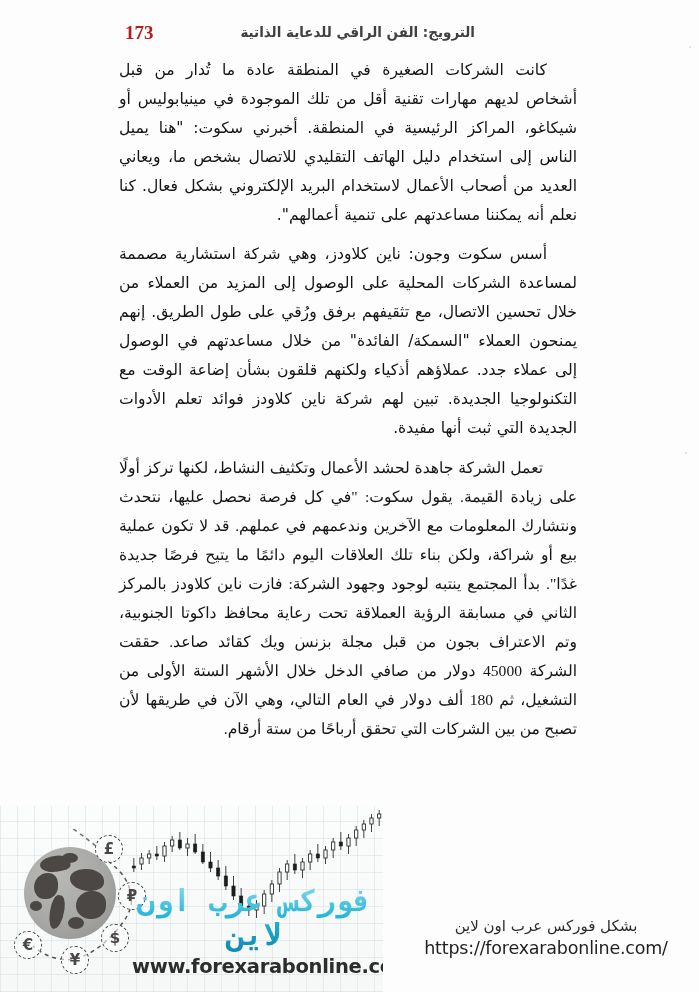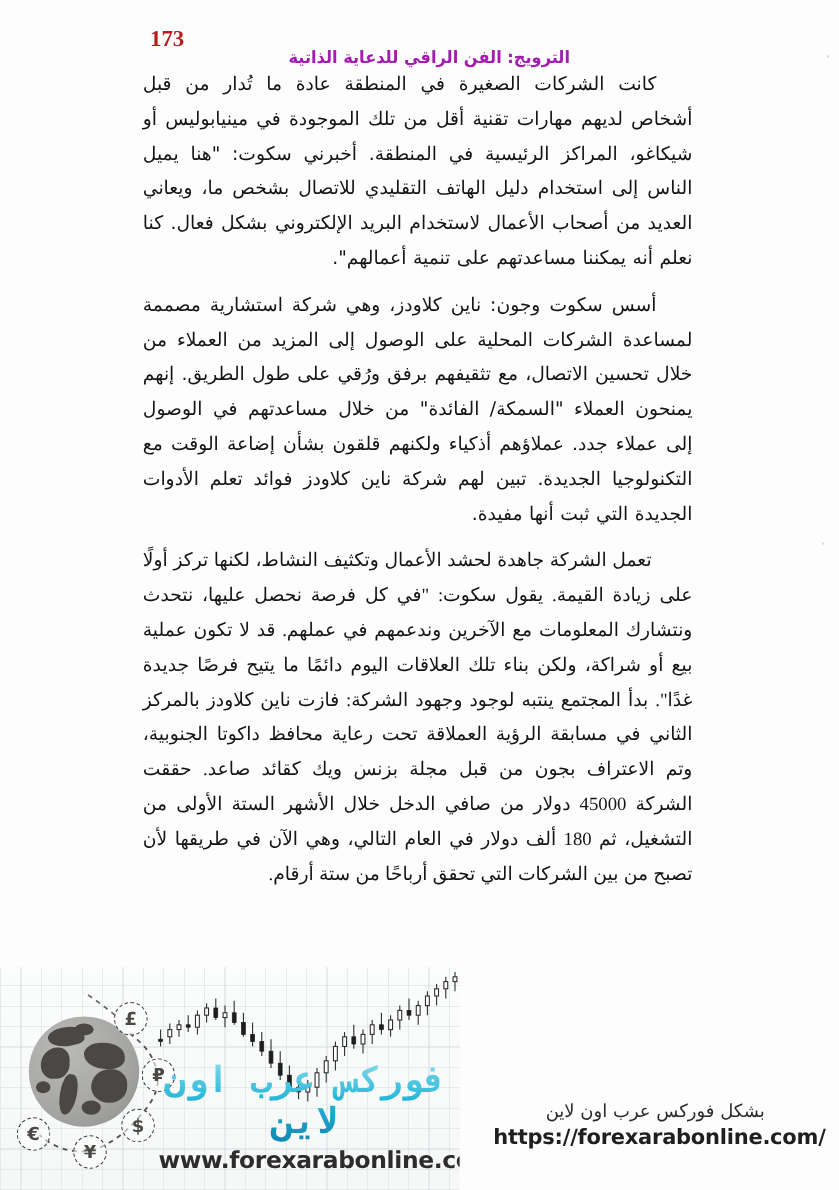--- a/index.html
+++ b/index.html
@@ -42,25 +42,24 @@
     color: #b91c1c;
     text-align: right;
   }
   .head-title {
     position: absolute;
     right: 105px;
     top: 8px;
     font-family: "DejaVu Sans", sans-serif;
     font-weight: bold;
     font-size: 13.5px;
-    color: #a21caf;
+    color: #404040;
     white-space: nowrap;
     direction: rtl;
     transform: scaleY(1.05);
-    margin-top: 16px;
   }
 
   
   .text-col {
     position: absolute;
     top: 56px;
     right: 122px;
     width: 458px;
     direction: rtl;
     text-align: justify;
@@ -189,21 +188,20 @@
     direction: rtl;
     line-height: 21px;
   }
   .credit-url {
     font-family: "DejaVu Sans", sans-serif;
     font-size: 17.5px;
     color: #1f1f1f;
     direction: ltr;
     line-height: 22px;
     letter-spacing: -0.2px;
-    font-weight: bold;
   }
 
   
   .speckle { position: absolute; background: #d9d9d9; border-radius: 50%; }
 </style>
 </head>
 <body>
 
 <div class="page-scan"></div>
 

